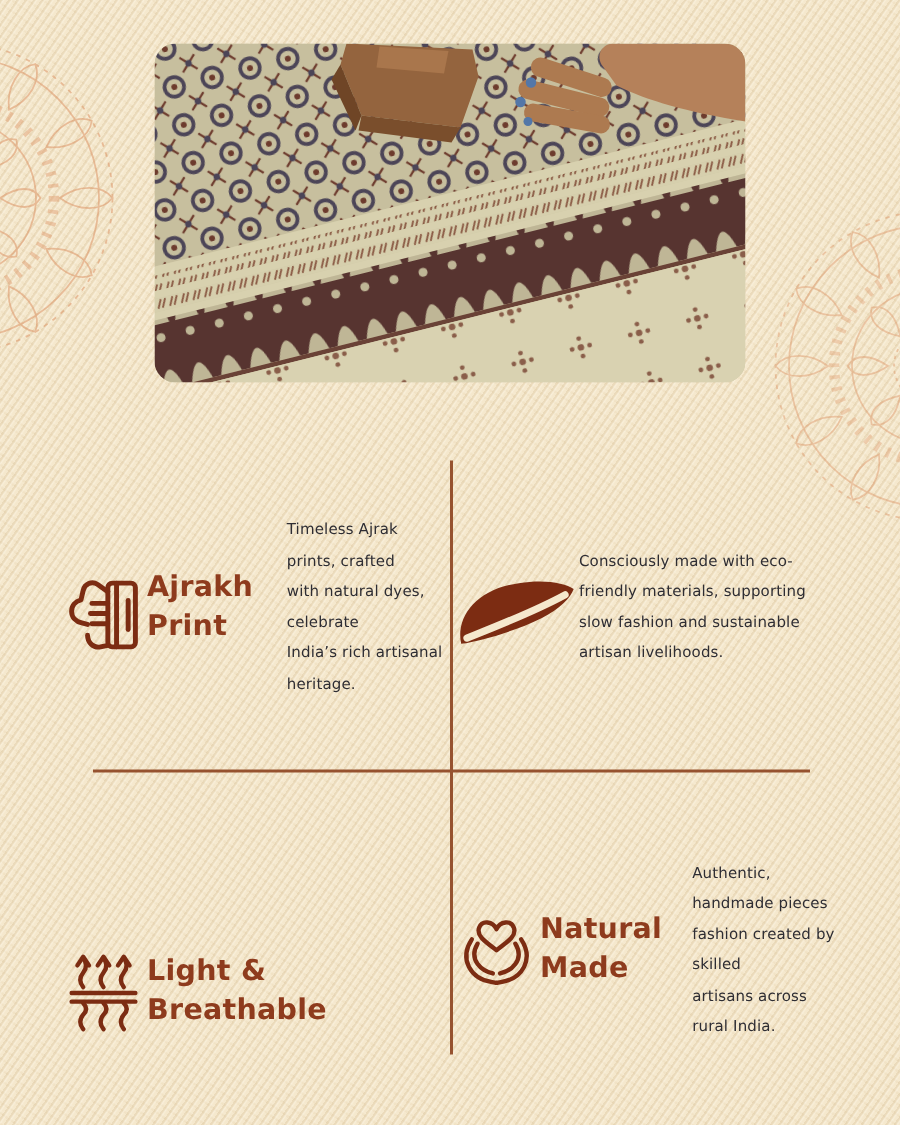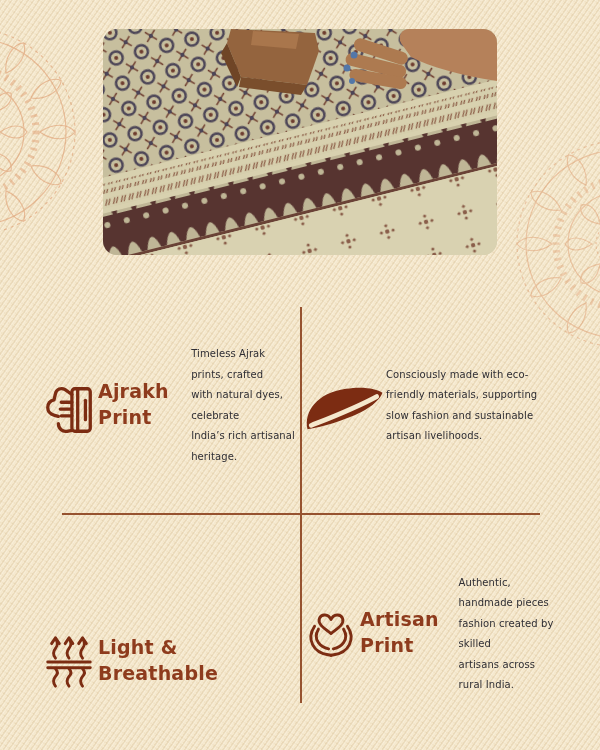--- a/index.html
+++ b/index.html
@@ -232,19 +232,19 @@
   <div class="cell c4 row2">
     <div class="icon-box">
       <svg width="58" height="58" viewBox="0 0 60 60" fill="none" stroke="#7c2c12" stroke-width="3" stroke-linecap="round" stroke-linejoin="round">
         <path d="M30,16 c-2.5,-5.5 -10,-6.5 -12,-1 c-2,5.5 4,9.5 12,15.5 c8,-6 14,-10 12,-15.5 c-2,-5.5 -9.5,-4.5 -12,1 z"></path>
         <path d="M13,23 c-4,6 -5,13 -2,19 c3,6 9,9.5 16,10.5 l3,0.5"></path>
         <path d="M17,26 c-3,5 -3,10 0,14 c2.5,3.5 6.5,5.5 10.5,6.5"></path>
         <path d="M47,23 c4,6 5,13 2,19 c-3,6 -9,9.5 -16,10.5 l-3,0.5"></path>
         <path d="M43,26 c3,5 3,10 0,14 c-2.5,3.5 -6.5,5.5 -10.5,6.5"></path>
       </svg>
     </div>
-    <div class="feature-title">Artisan Print</div>
+    <div class="feature-title">Natural Made</div>
     <div class="feature-desc">Authentic, handmade pieces
 fashion created by skilled
 artisans across rural India.</div>
   </div>
 
 </div>
 
 </body></html>

